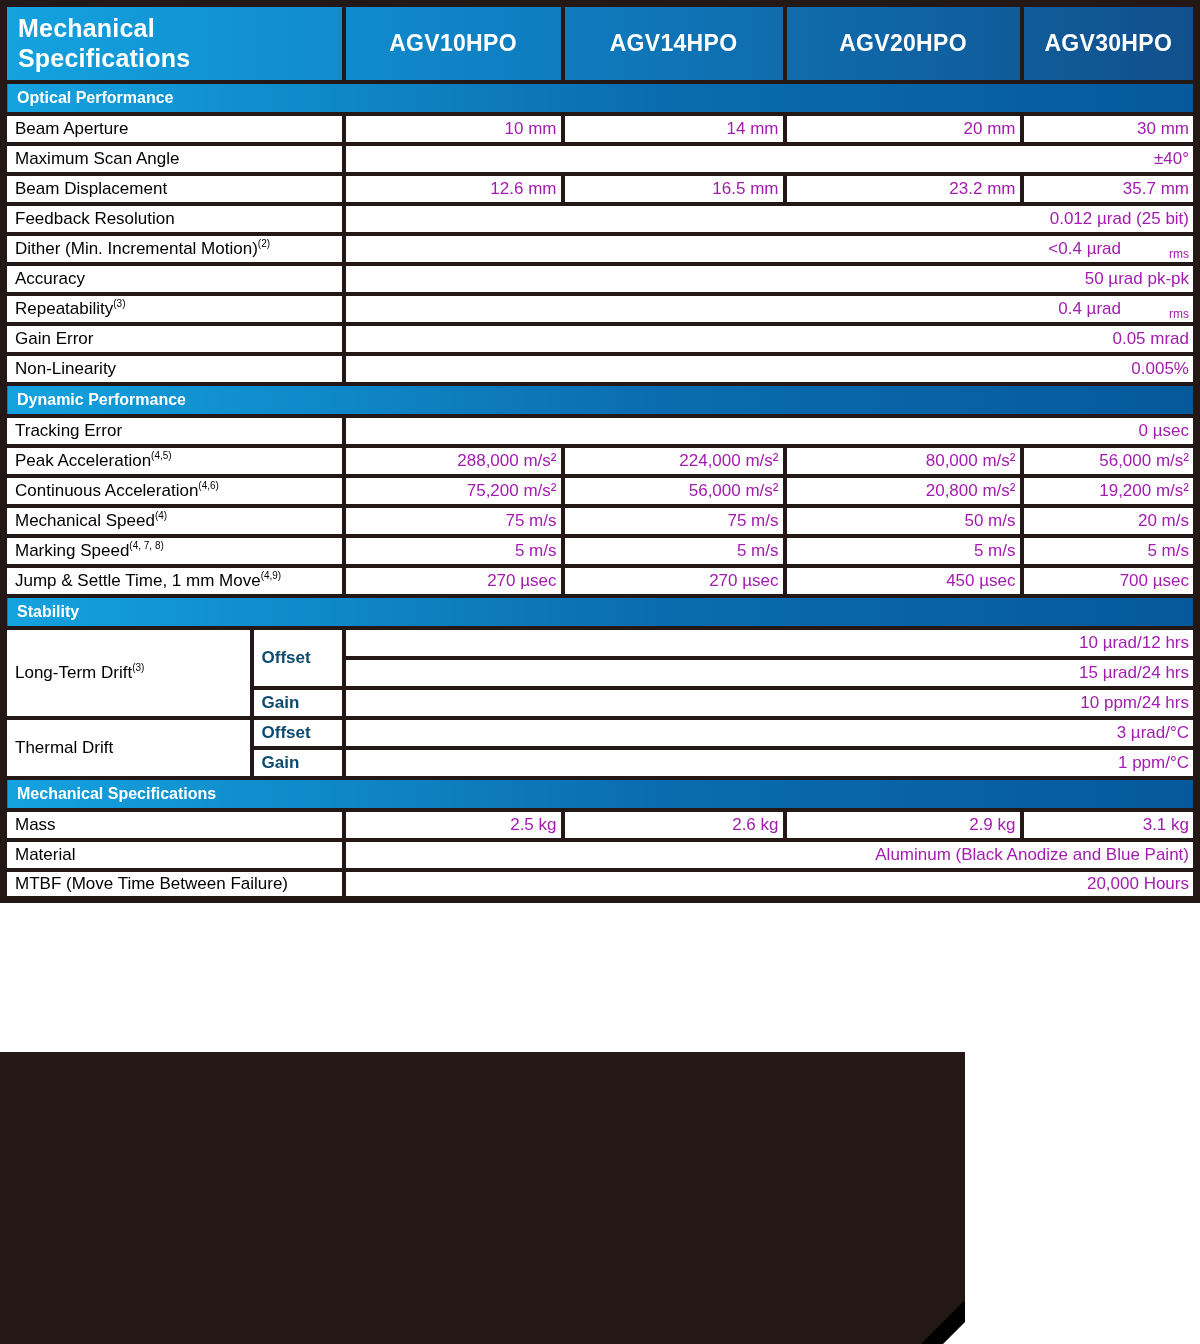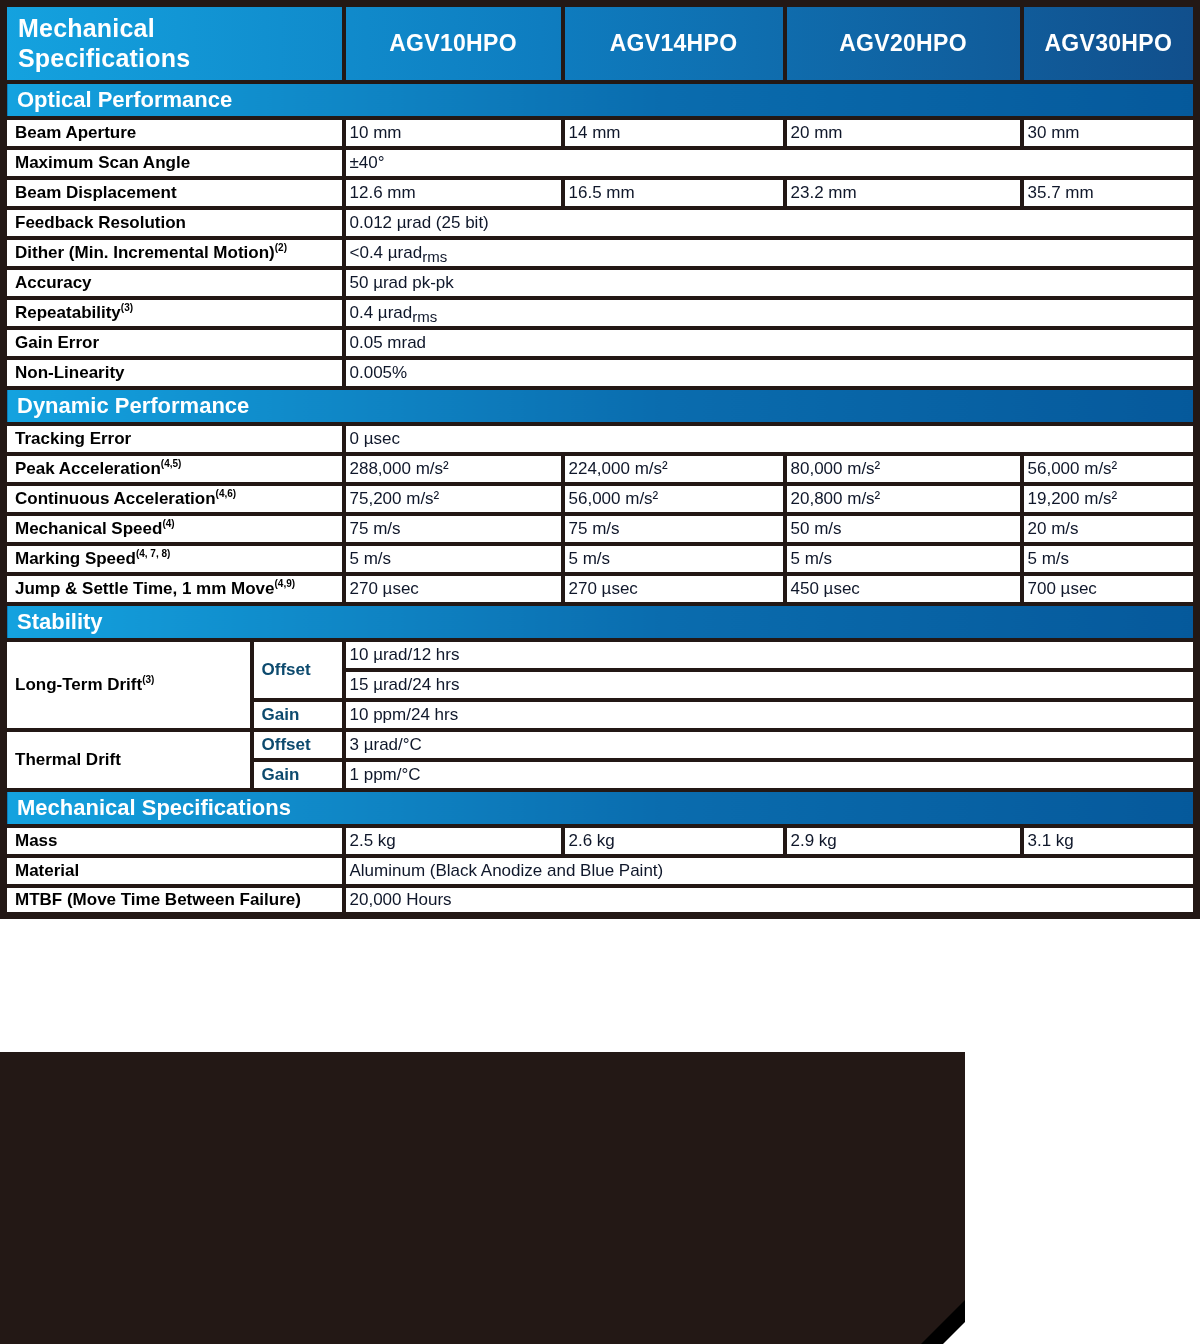--- a/index.html
+++ b/index.html
@@ -32,32 +32,32 @@
   th.hdr-title { text-align: left; vertical-align: middle; }
   th.hdr-title span {
     display: block; width: 230px; margin-left: 10px;
     font-size: 25px; line-height: 1.2; letter-spacing: 0.2px;
   }
   th.product { text-align: center; font-size: 23px; letter-spacing: 0.3px; }
 
   
   tr.band td {
     background: linear-gradient(90deg, #14a2df 0%, #0a6cae 55%, #05599b 100%);
-    color: #ffffff; font-weight: bold; font-size: 22px;
+    color: #ffffff; font-weight: bold; font-size: 16px;
     text-align: left; padding: 3px 10px; height: 32px; vertical-align: middle;
   }
 
   
   tr.r { height: 30px; }
   tr.r th, tr.r td { background: #ffffff; font-size: 17px; vertical-align: middle; }
-  th.lbl { text-align: left; font-weight: bold; padding: 2px 8px; color: #000; }
+  th.lbl { text-align: left; font-weight: normal; padding: 2px 8px; color: #000; }
   th.sublbl { text-align: left; font-weight: bold; padding: 2px 8px; color: #0c4a6e; }
-  td.val { text-align: left; font-weight: normal; color: #0f172a; padding: 2px 4px; }
+  td.val { text-align: right; font-weight: normal; color: #a21caf; padding: 2px 4px; }
   sup.fn { font-size: 10px; line-height: 0; }
-  sub.sb { font-size: 15px; line-height: 0; }
+  sub.sb { font-size: 12px; line-height: 0; margin-left: 48px; }
 
   
   .footer {
     position: absolute; left: 0; right: 0; bottom: 0; top: 1052px;
     background: #ffffff;
   }
   .footer .black-layer {
     position: absolute; inset: 0; background: #000000;
     clip-path: polygon(0 0, 100% 0, 100% calc(100% - 22px), calc(100% - 22px) 100%, 0 100%);
   }

